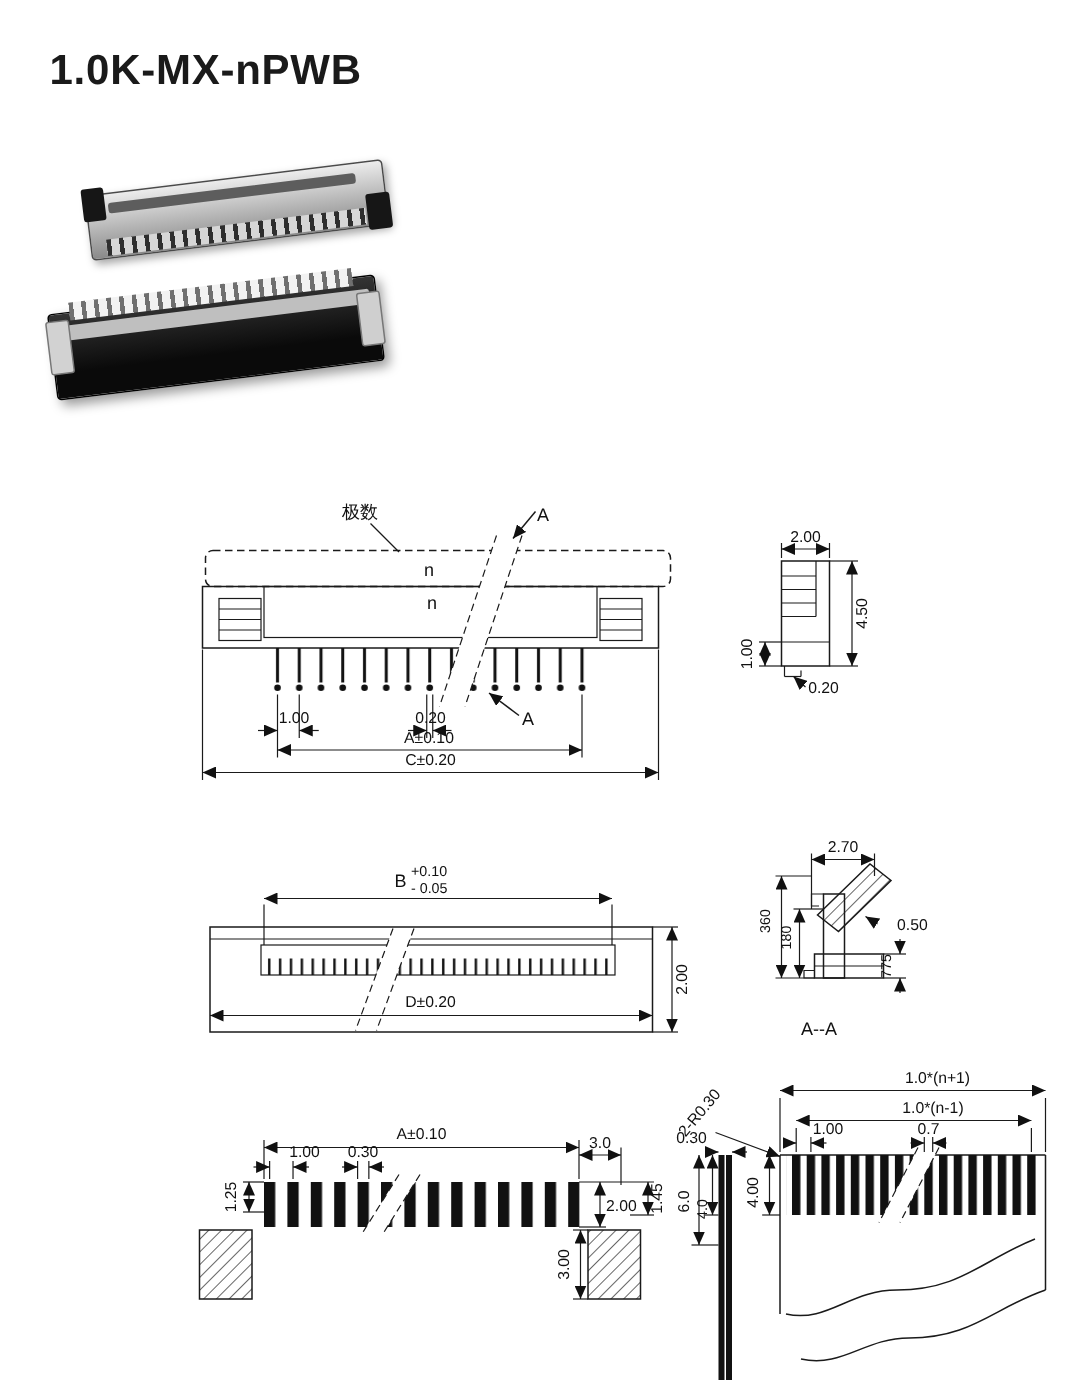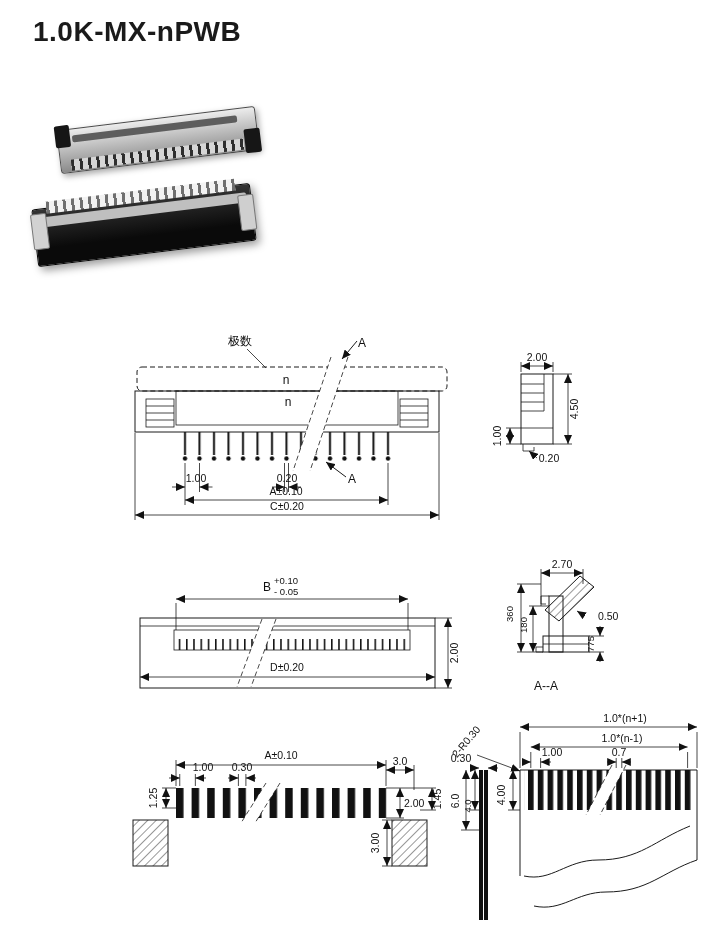--- a/index.html
+++ b/index.html
@@ -1,18 +1,18 @@
 <!DOCTYPE html>
 <html><head>
 <meta charset="utf-8">
 <style>
   html,body{margin:0;padding:0;}
   body{width:717px;height:930px;background:#fff;position:relative;overflow:hidden;
        font-family:"Liberation Sans",sans-serif;color:#111;}
-  .page-title{position:absolute;left:33px;top:16px;margin:0;font-size:28px;font-weight:bold;
+  .page-title{position:absolute;left:33px;top:31px;margin:0;font-size:28px;font-weight:bold;
        color:#1a1a1a;letter-spacing:.5px;}
   .photo{position:absolute;left:28px;top:96px;width:260px;height:212px;}
   .connA{position:absolute;left:30px;top:22px;width:198px;height:42px;transform:rotate(-7deg);
        background:linear-gradient(180deg,#ececec,#b5b5b5 55%,#8a8a8a);
        border:1px solid #4a4a4a;border-radius:3px;box-shadow:2px 3px 6px rgba(0,0,0,.35);}
   .connA .slot{position:absolute;left:14px;right:18px;top:6px;height:7px;background:#5d5d5d;border-radius:2px;}
   .connA .teethB{position:absolute;left:10px;right:14px;bottom:1px;height:11px;
        background:repeating-linear-gradient(90deg,#2e2e2e 0 3px,#d6d6d6 3px 8.5px);}
   .connA .capL{position:absolute;left:-3px;top:-5px;width:15px;height:22px;background:#161616;border-radius:2px;}
   .connA .capR{position:absolute;right:-3px;bottom:-3px;width:16px;height:24px;background:#161616;border-radius:2px;}

